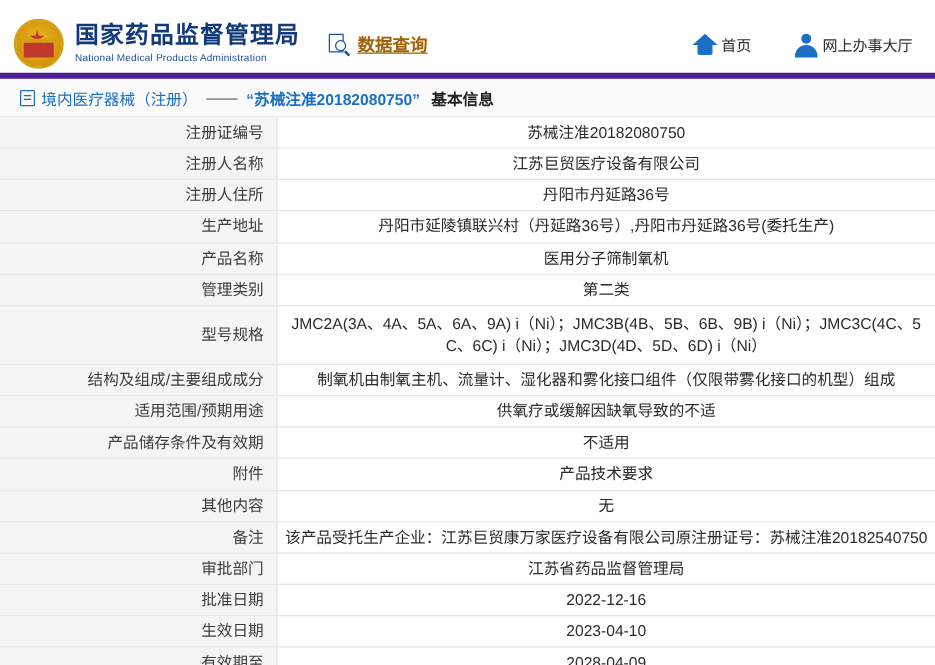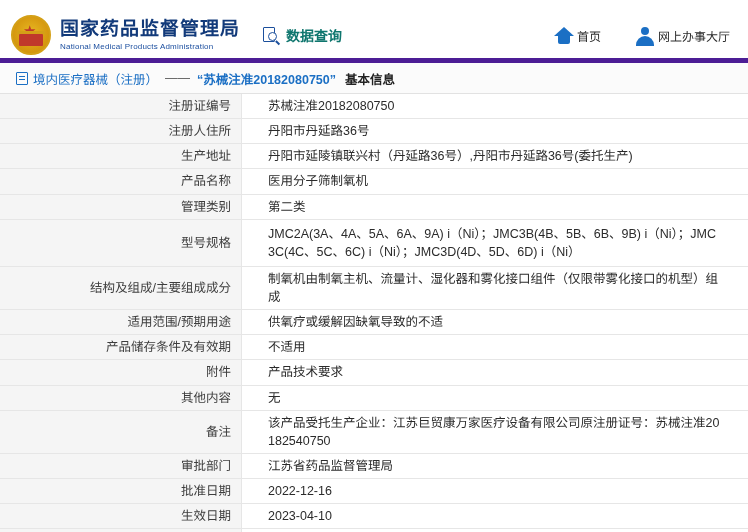--- a/index.html
+++ b/index.html
@@ -123,21 +123,22 @@
     position: absolute;
     left: 14px; top: 14px;
     width: 5px; height: 1.6px;
     background: #1b4f9c;
     transform: rotate(45deg);
     transform-origin: left center;
   }
   .query-entry .q-label {
     font-size: 14px;
     font-weight: bold;
-    color: #0f766e;
+    color: #a16207;
+    text-decoration: underline;
   }
 
   .nav-right {
     margin-left: auto;
     display: flex;
     align-items: flex-start;
     gap: 34px;
     padding-right: 4px;
   }
   .nav-item {
@@ -230,35 +231,35 @@
   
   .detail-table {
     width: 100%;
     border-collapse: collapse;
     table-layout: fixed;
     font-size: 12.5px;
   }
   .detail-table tr { }
   .detail-table th, .detail-table td {
     border-bottom: 1px solid #e6e6e6;
-    padding: 3px 26px;
+    padding: 3px 6px;
     vertical-align: middle;
     line-height: 1.45;
   }
   .detail-table th {
     width: 205px;
     background: #f5f5f5;
     text-align: right;
     font-weight: normal;
     color: #3d3d3d;
     padding-right: 10px;
     border-right: 1px solid #e6e6e6;
   }
   .detail-table td {
-    text-align: left;
+    text-align: center;
     color: #2b2b2b;
     background: #ffffff;
     word-break: break-all;
   }
   .row-tall th, .row-tall td { padding-top: 5px; padding-bottom: 5px; }
 </style>
 </head>
 <body>
 
 <div class="header">
@@ -309,20 +310,24 @@
   <span class="crumb-tail">基本信息</span>
 </div>
 
 <table class="detail-table">
   <tbody>
     <tr>
       <th>注册证编号</th>
       <td>苏械注准20182080750</td>
     </tr>
     <tr>
+      <th>注册人名称</th>
+      <td>江苏巨贸医疗设备有限公司</td>
+    </tr>
+    <tr>
       <th>注册人住所</th>
       <td>丹阳市丹延路36号</td>
     </tr>
     <tr>
       <th>生产地址</th>
       <td>丹阳市延陵镇联兴村（丹延路36号）,丹阳市丹延路36号(委托生产)</td>
     </tr>
     <tr>
       <th>产品名称</th>
       <td>医用分子筛制氧机</td>

